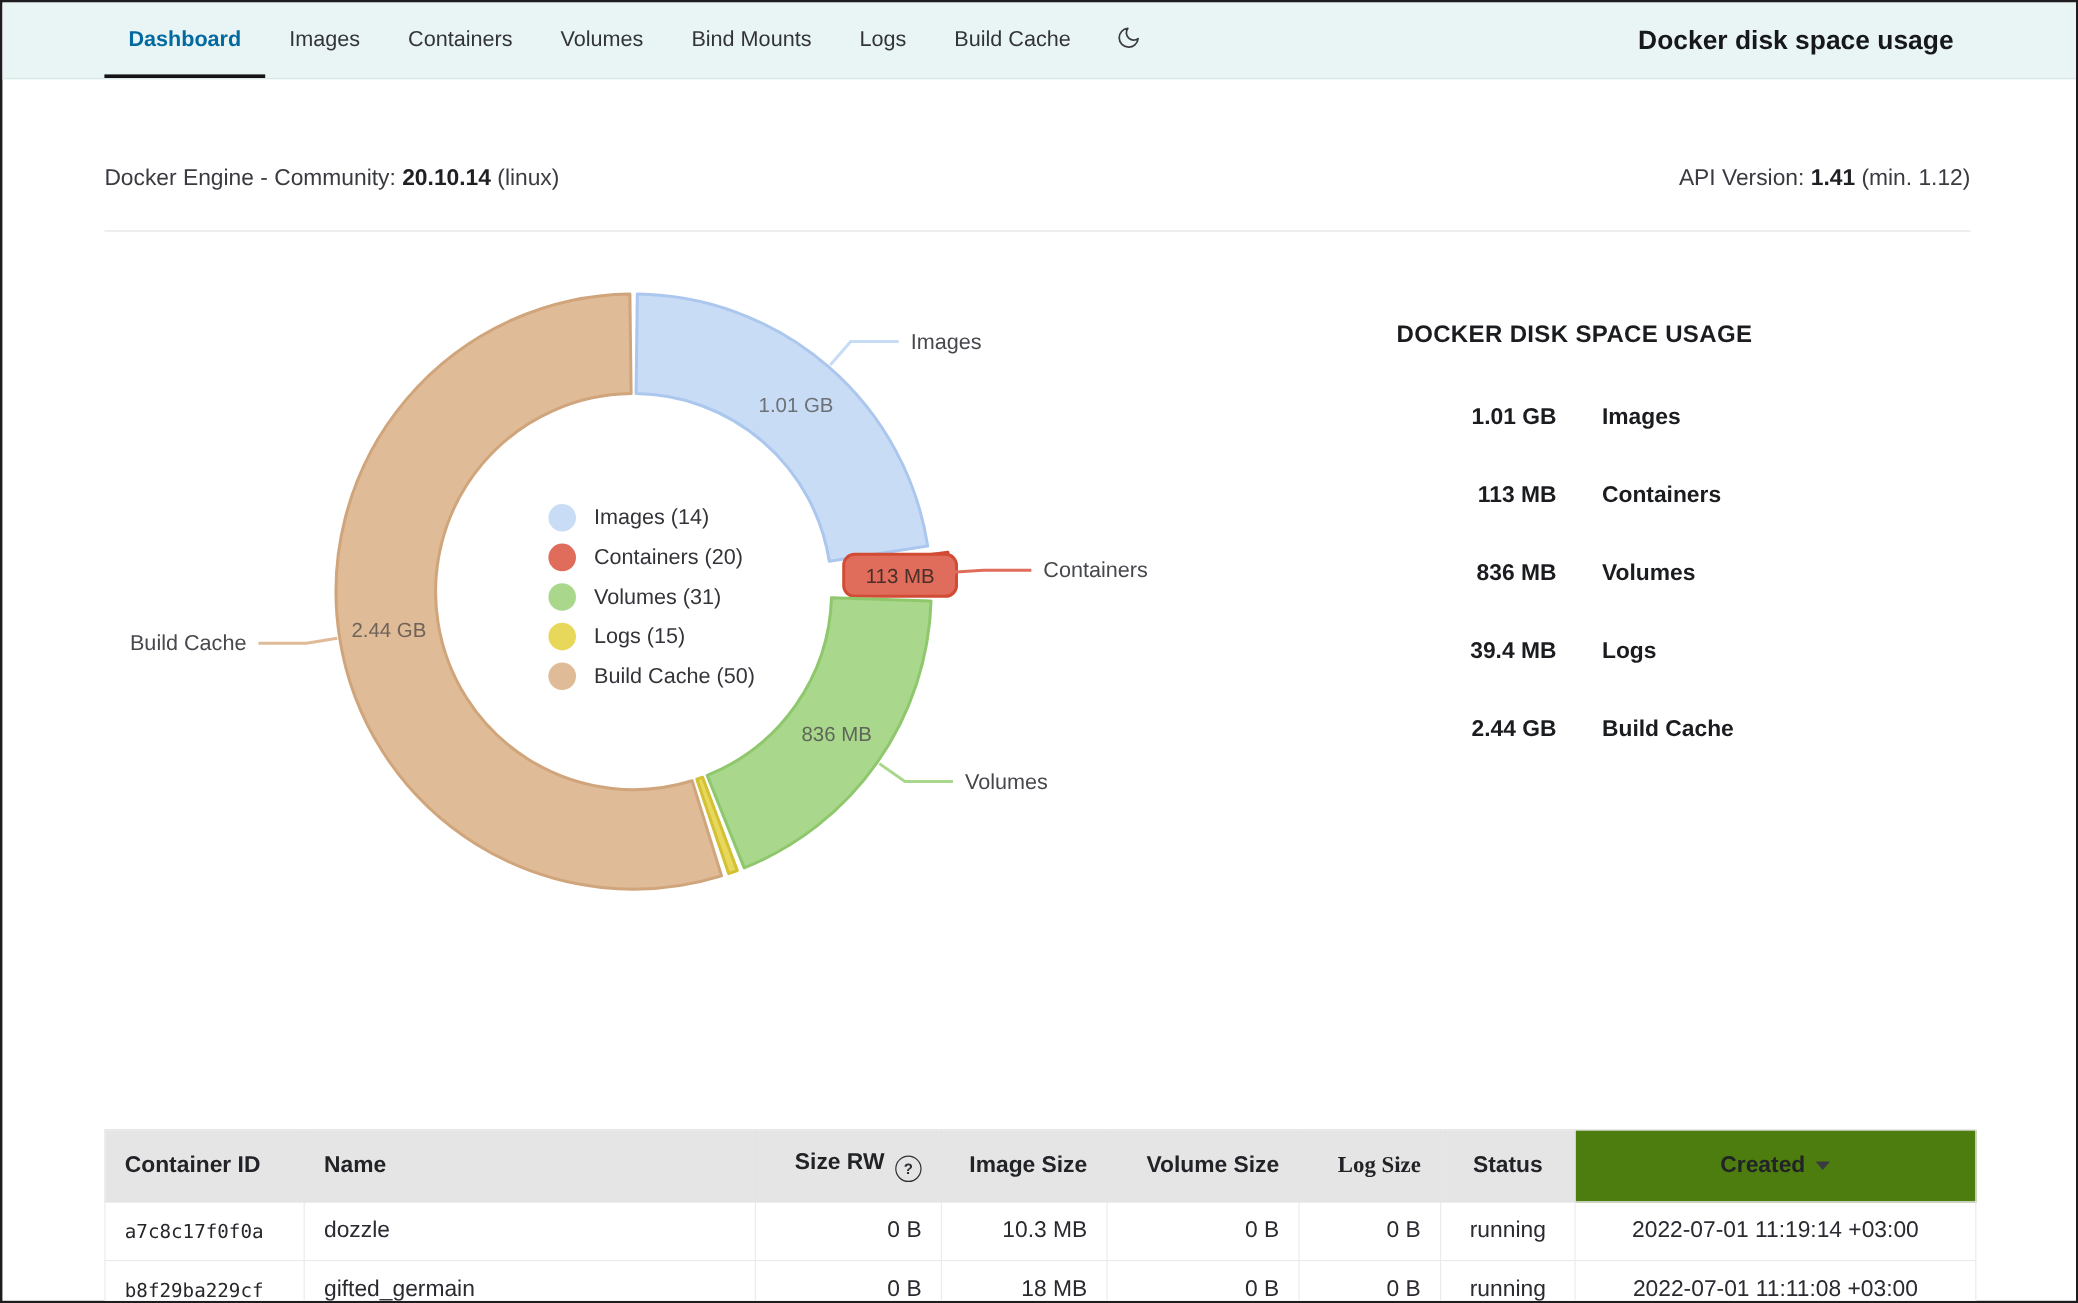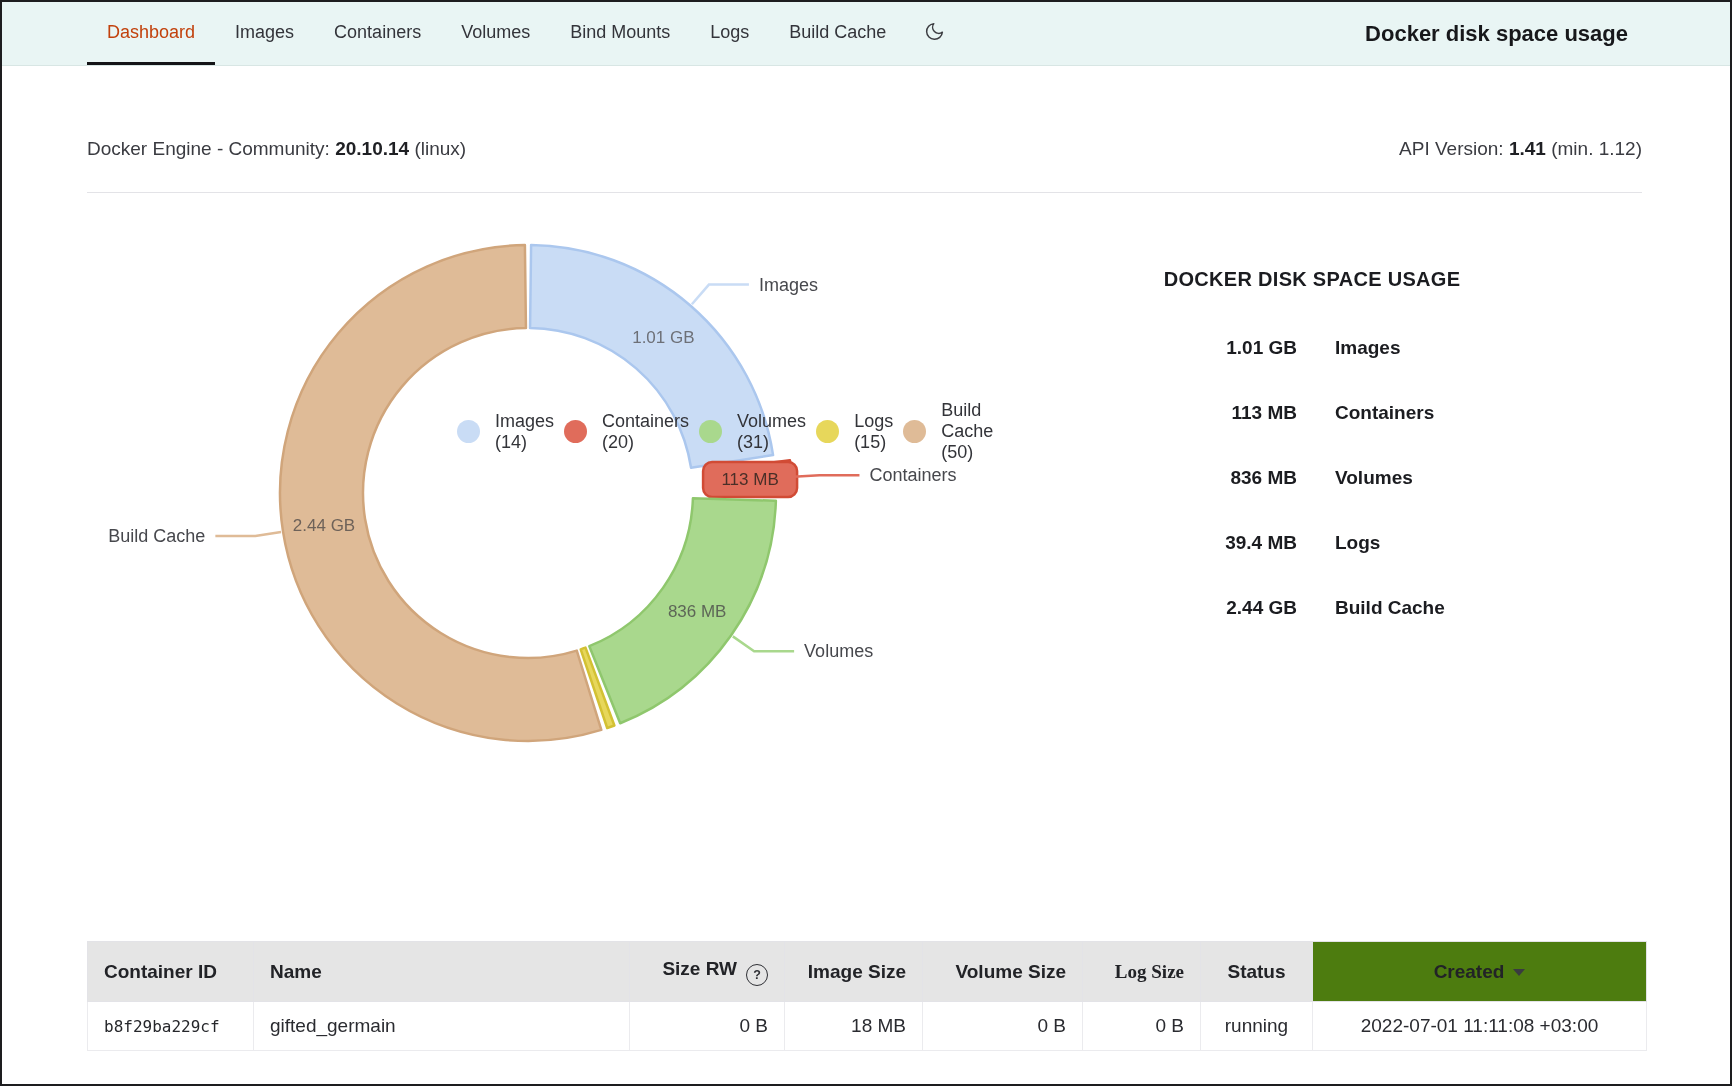--- a/index.html
+++ b/index.html
@@ -6,38 +6,38 @@
   .window{position:relative;width:1732px;height:1086px;box-sizing:border-box;
     border:2px solid #1d1d1f;background:#fff;overflow:hidden;
     font-family:"Liberation Sans",sans-serif;color:#2a2b30;}
 
   
   .topnav{position:absolute;top:0;left:0;right:0;height:64px;background:#e9f5f4;
     border-bottom:1px solid #d8e6e4;display:flex;align-items:stretch;padding-left:85px;box-sizing:border-box;}
   .tabs{display:flex;align-items:stretch;}
   .tab{display:flex;align-items:center;padding:0 20px;font-size:18px;color:#33343a;
     border-bottom:3px solid transparent;cursor:pointer;white-space:nowrap;}
-  .tab.active{font-weight:normal;color:#c2410c;border-bottom-color:#141417;}
+  .tab.active{font-weight:bold;color:#0369a1;border-bottom-color:#141417;}
   .moon-btn{display:flex;align-items:center;margin-left:18px;cursor:pointer;}
   .nav-title{margin-left:auto;margin-right:102px;display:flex;align-items:center;
     font-size:22px;font-weight:bold;color:#17181b;white-space:nowrap;}
 
   
   .engine-row{position:absolute;left:85px;right:88px;top:136px;display:flex;
     justify-content:space-between;font-size:19px;color:#3a3b41;text-align:right;}
   .engine-row b{color:#1f2024;}
   .divider{position:absolute;left:85px;right:88px;top:190px;border:0;margin:0;
     border-top:1px solid #e3e3e7;}
 
   
   .chart-area{position:absolute;left:80px;top:210px;width:900px;height:600px;}
   .chart-area svg{position:absolute;left:0;top:0;font-family:"Liberation Sans",sans-serif;}
   .seg-value{font-size:17px;}
   .seg-callout{font-size:18px;fill:#47484d;}
-  .legend{position:absolute;left:375px;top:208px;display:flex;flex-direction:row;gap:10px;}
+  .legend{position:absolute;left:375px;top:208px;display:flex;flex-direction:column;gap:10px;}
   .legend-item{display:flex;align-items:center;gap:15px;font-size:18px;color:#333439;height:23px;}
   .legend-swatch{width:23px;height:23px;border-radius:50%;flex:0 0 auto;}
 
   
   .usage-panel{position:absolute;left:1100px;top:266px;width:420px;text-align:center;color:#1b1c20;}
   .usage-heading{font-size:20px;font-weight:bold;letter-spacing:.3px;}
   .usage-total{font-size:66px;font-weight:600;margin-top:6px;letter-spacing:1px;color:#17181b;}
   .usage-rows{margin-top:24px;}
   .usage-row{display:flex;height:65px;align-items:center;font-size:19px;font-weight:bold;}
   .usage-size{width:195px;text-align:right;}
@@ -181,20 +181,30 @@
           <th class="ar" style="width: 155px;"><span>Size RW</span><span class="help-icon">?</span></th>
           <th class="ar" style="width: 138px;"><span>Image Size</span></th>
           <th class="ar" style="width: 160px;"><span>Volume Size</span></th>
           <th class="ar" style="width: 118px; font-family: Liberation Serif, serif;"><span>Log Size</span></th>
           <th class="ac" style="width: 112px;"><span>Status</span></th>
           <th class="ac sorted" style="width: 334px;"><span>Created</span><span class="sort-icon"></span></th>
         </tr>
       </thead>
     <tbody id="tbody">
         <tr>
+          <td class="al mono">a7c8c17f0f0a</td>
+          <td class="al">dozzle</td>
+          <td class="ar">0 B</td>
+          <td class="ar">10.3 MB</td>
+          <td class="ar">0 B</td>
+          <td class="ar">0 B</td>
+          <td class="ac">running</td>
+          <td class="ac">2022-07-01  11:19:14 +03:00</td>
+        </tr>
+        <tr>
           <td class="al mono">b8f29ba229cf</td>
           <td class="al">gifted_germain</td>
           <td class="ar">0 B</td>
           <td class="ar">18 MB</td>
           <td class="ar">0 B</td>
           <td class="ar">0 B</td>
           <td class="ac">running</td>
           <td class="ac">2022-07-01  11:11:08 +03:00</td>
         </tr>
       </tbody>

